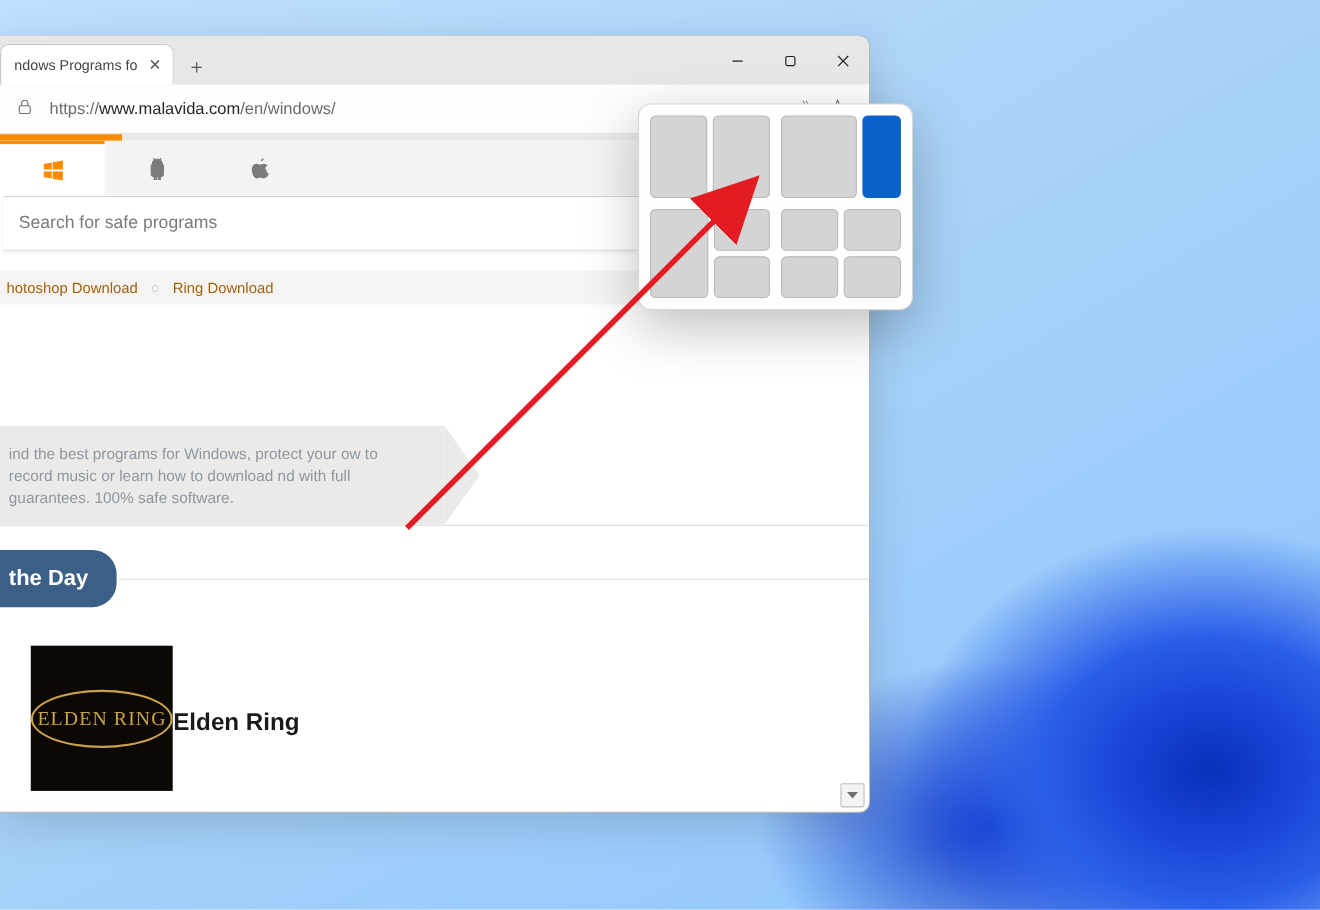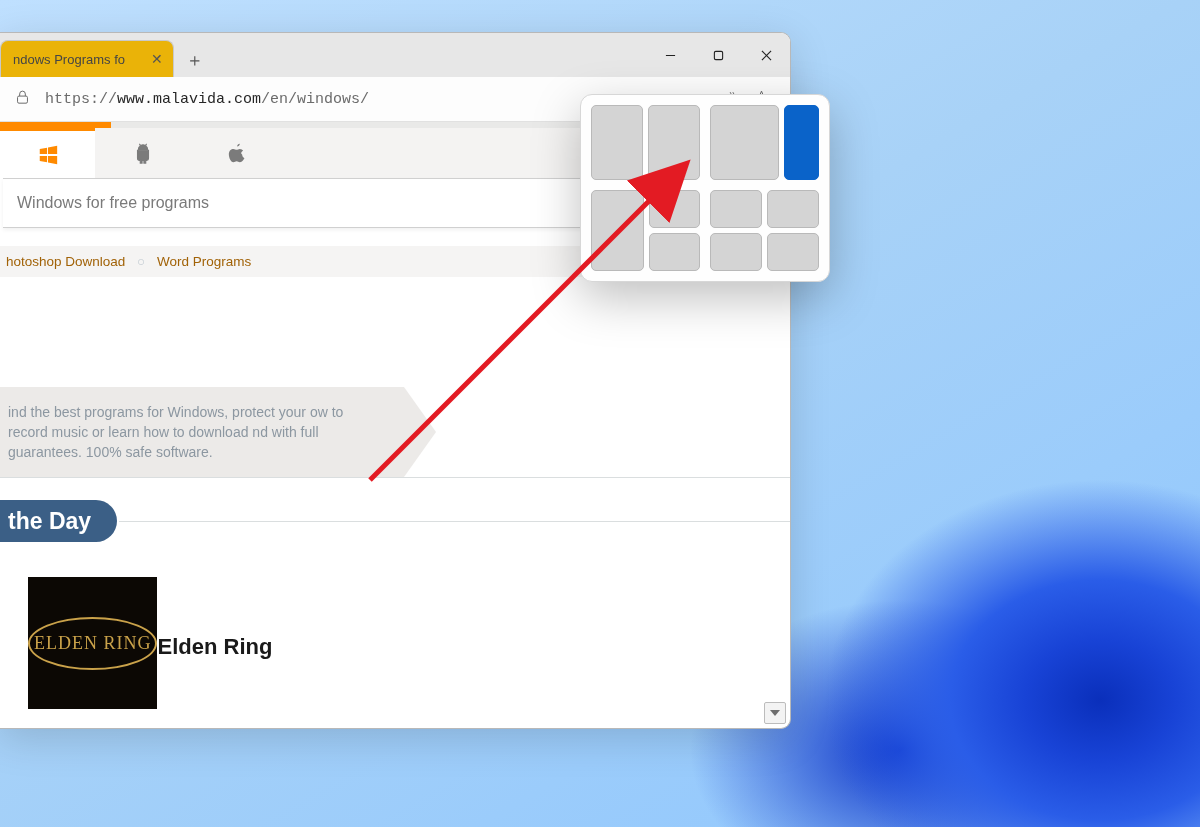--- a/index.html
+++ b/index.html
@@ -14,37 +14,37 @@
   .browser{
     position:absolute;left:0;top:32px;width:790px;
     background:#ffffff;border:1.5px solid #b8b8b8;border-left:none;
     border-radius:0 10px 10px 0;box-shadow:0 10px 40px rgba(0,0,0,.15);
     overflow:hidden;
   }
   
   .titlebar{height:44px;background:#e7e7e7;display:flex;align-items:flex-end;}
   .tab{
     height:36px;margin-left:0;display:flex;align-items:center;
-    background:#eab308;border:1px solid #c9c9c9;border-bottom:none;
+    background:#ffffff;border:1px solid #c9c9c9;border-bottom:none;
     border-radius:8px 8px 0 0;padding:0 10px 0 12px;font-size:13px;color:#454545;
-    max-width:200px;gap:26px;margin-top:44px;
+    max-width:200px;gap:10px;margin-top:44px;
   }
   .tab .txt{white-space:nowrap;overflow:hidden;text-overflow:clip;max-width:150px;}
   .tab .close-x{font-family:Arial;font-size:14px;color:#555;cursor:pointer;}
   .newtab{width:34px;height:34px;display:flex;align-items:center;justify-content:center;
     font-size:18px;color:#555;cursor:pointer;margin-left:4px;}
   .winctrls{margin-left:auto;display:flex;height:44px;}
   .winctrls .wc{width:48px;display:flex;align-items:center;justify-content:center;color:#222;font-size:11px;cursor:pointer;}
   .wc svg{width:11px;height:11px;stroke:#222;stroke-width:1.2;fill:none;}
 
   
   .addrbar{height:44px;background:#fdfdfd;border-bottom:1px solid #e1e1e1;
     display:flex;align-items:center;padding:0 4px 0 14px;gap:14px;font-size:15px;color:#6b6b6b;}
   .addrbar svg.icon{width:17px;height:17px;stroke:#6b6b6b;stroke-width:1.4;fill:none;}
-  .url{flex:0 0 auto;color:#6b6b6b;font-family:Liberation Mono, monospace;}
+  .url{flex:0 0 auto;color:#6b6b6b;}
   .url .host{color:#262626;}
   .addr-right{margin-left:auto;display:flex;align-items:center;gap:18px;padding-right:10px;}
   .addr-right .Aicon{font-size:13px;color:#555;display:flex;align-items:flex-start;}
   .addr-right .Aicon sup{font-size:8px;margin-left:1px;margin-top:-2px;}
 
   
   .orangebar{height:6px;background:linear-gradient(90deg,#ff8a00 0 14%,#e9e9e8 14%);}
 
   
   .plat-row{height:50px;display:flex;align-items:stretch;background:#f4f3f2;}
@@ -74,22 +74,22 @@
   }
   .hero-tag:after{content:"";position:absolute;right:-32px;top:0;border-left:32px solid #eceae8;
     border-top:45px solid transparent;border-bottom:45px solid transparent;}
   .hero-logo{flex:1;display:flex;align-items:center;justify-content:center;gap:16px;
     color:#3b5f86;font-size:30px;}
   .winlogo{width:46px;height:46px;fill:#3b5f86;}
   .hr{height:1px;background:#dadedf;}
   
   .section-h{display:flex;align-items:center;margin-top:22px;}
   .section-h .pill{
-    background:#3b5f86;color:#fff;height:42px;border-radius:0 22px 22px 0;
-    display:flex;align-items:center;padding:0 26px 0 8px;font-size:23px;font-weight:600;
+    background:#3b5f86;color:#fff;height:52px;border-radius:0 22px 22px 0;
+    display:flex;align-items:center;padding:0 26px 0 8px;font-size:20px;font-weight:600;
   }
   .section-h .line{flex:1;height:1px;background:#dadedf;margin-left:2px;}
 
   
   .apps{display:flex;gap:40px;padding:16px 0 0 28px;height:170px;overflow:hidden;}
   .card{display:flex;flex-direction:row;align-items:center;width:170px;}
   .thumb{width:132px;height:132px;display:flex;align-items:center;justify-content:center;}
   .card .name{font-size:22px;font-weight:700;color:#1a1a1a;margin-top:8px;white-space:nowrap;}
   .elden{background:#0c0804;color:#caa24a;font-family:Georgia,serif;font-size:18px;letter-spacing:1px;
     display:flex;align-items:center;justify-content:center;}
@@ -196,28 +196,28 @@
     </div>
     <div class="plat">
       <svg viewBox="0 0 24 24">
           <path d="M16.5 13.5c0 3 2.5 4 2.5 4s-1.5 4.5-5 4.5c-1.5 0-2-1-3.5-1s-2 1-3.5 1C4 22 2 17 2 13c0-3.5 2.5-5.5 5-5.5 1.5 0 2.5 1 3.5 1s2-1 3.5-1c1.7 0 3 1 3.7 2-1.9 1-3.2 2.5-1.2 4zM14 2c0 1.5-1.5 3-3 3 0-1.5 1.5-3 3-3z"></path>
         </svg>
     </div>
   </div>
 
   <div class="search-wrap">
     <div class="search">
-      <span>Windows for free programs</span>
+      <span>Search for safe programs</span>
     </div>
   </div>
 
   <div class="quicklinks">
     <a>hotoshop Download</a>
     <span class="sep">○</span>
-    <a>Word Programs</a>
+    <a>Ring Download</a>
   </div>
 
   <div class="spacer"></div>
 
   <div class="hero">
     <div class="hero-tag">
       <span>ind the best programs for Windows, protect your ow to record music or learn how to download nd with full guarantees. 100% safe software.</span>
     </div>
   </div>
   <div class="hr"></div>

